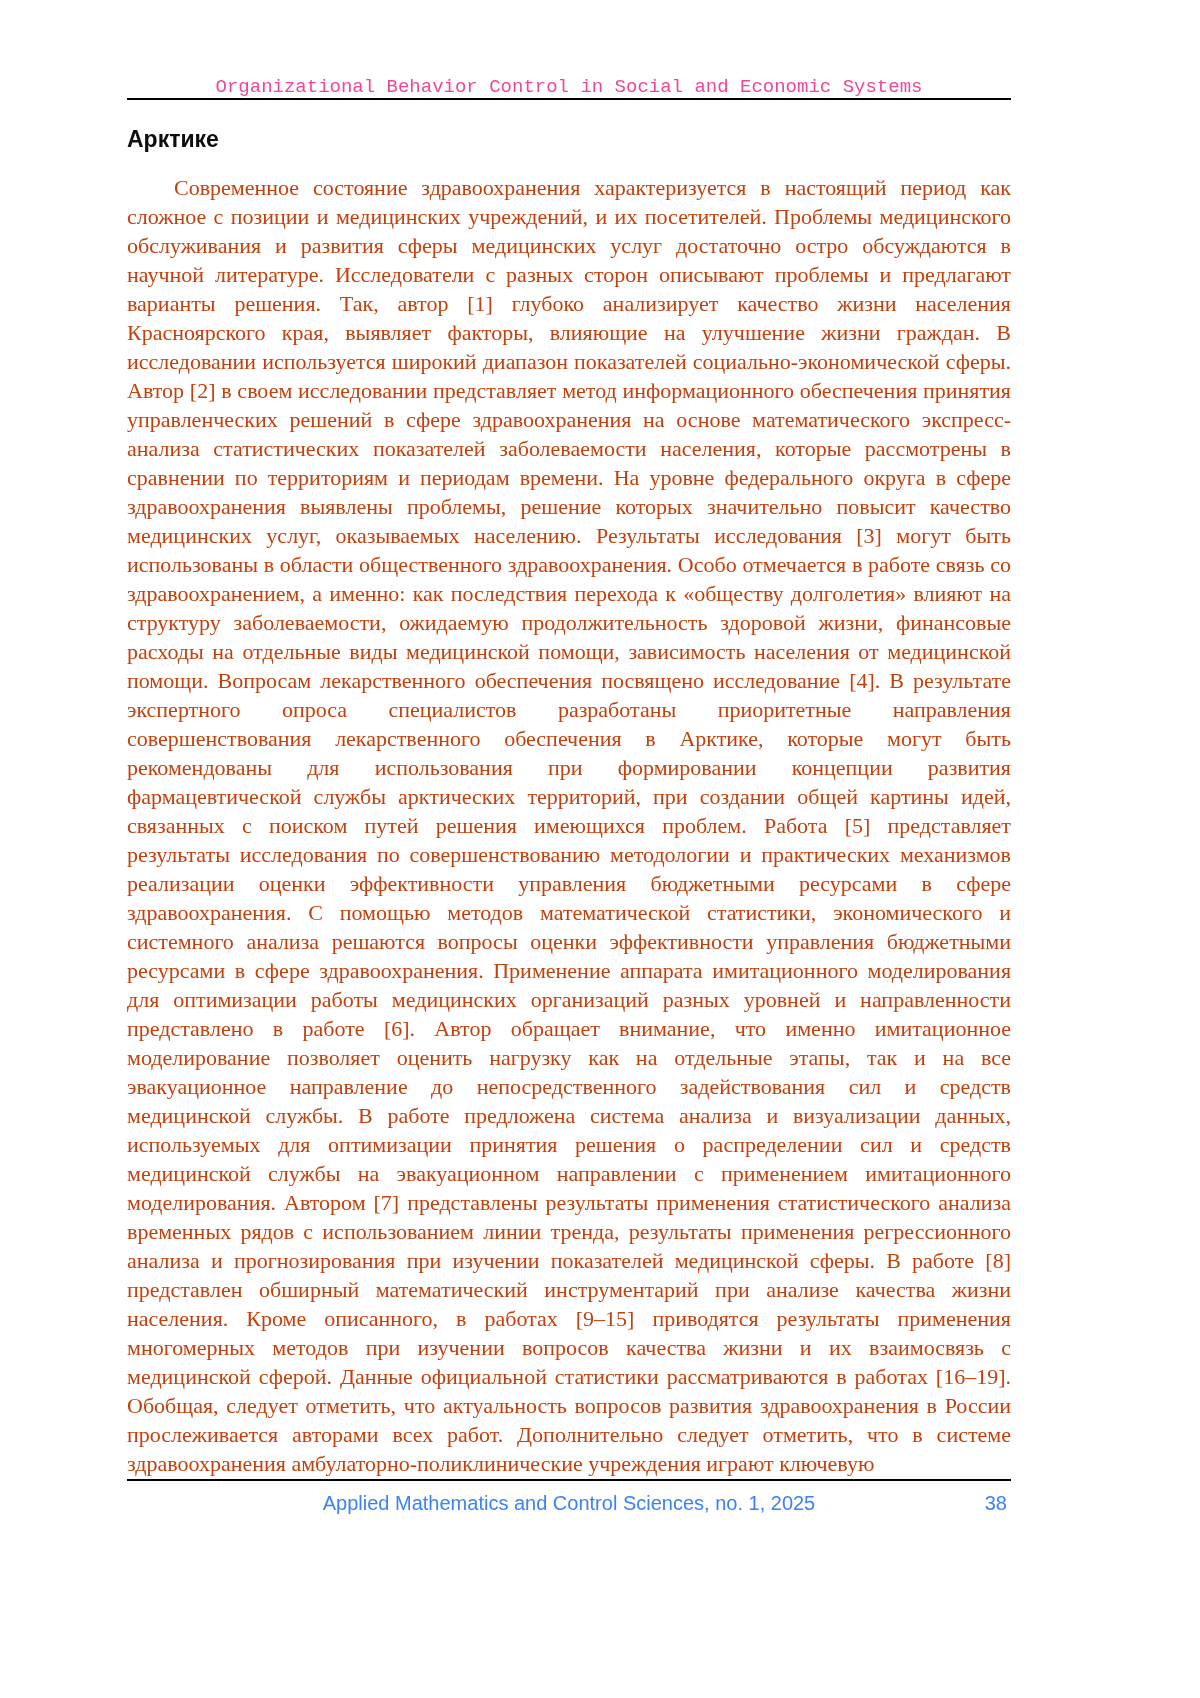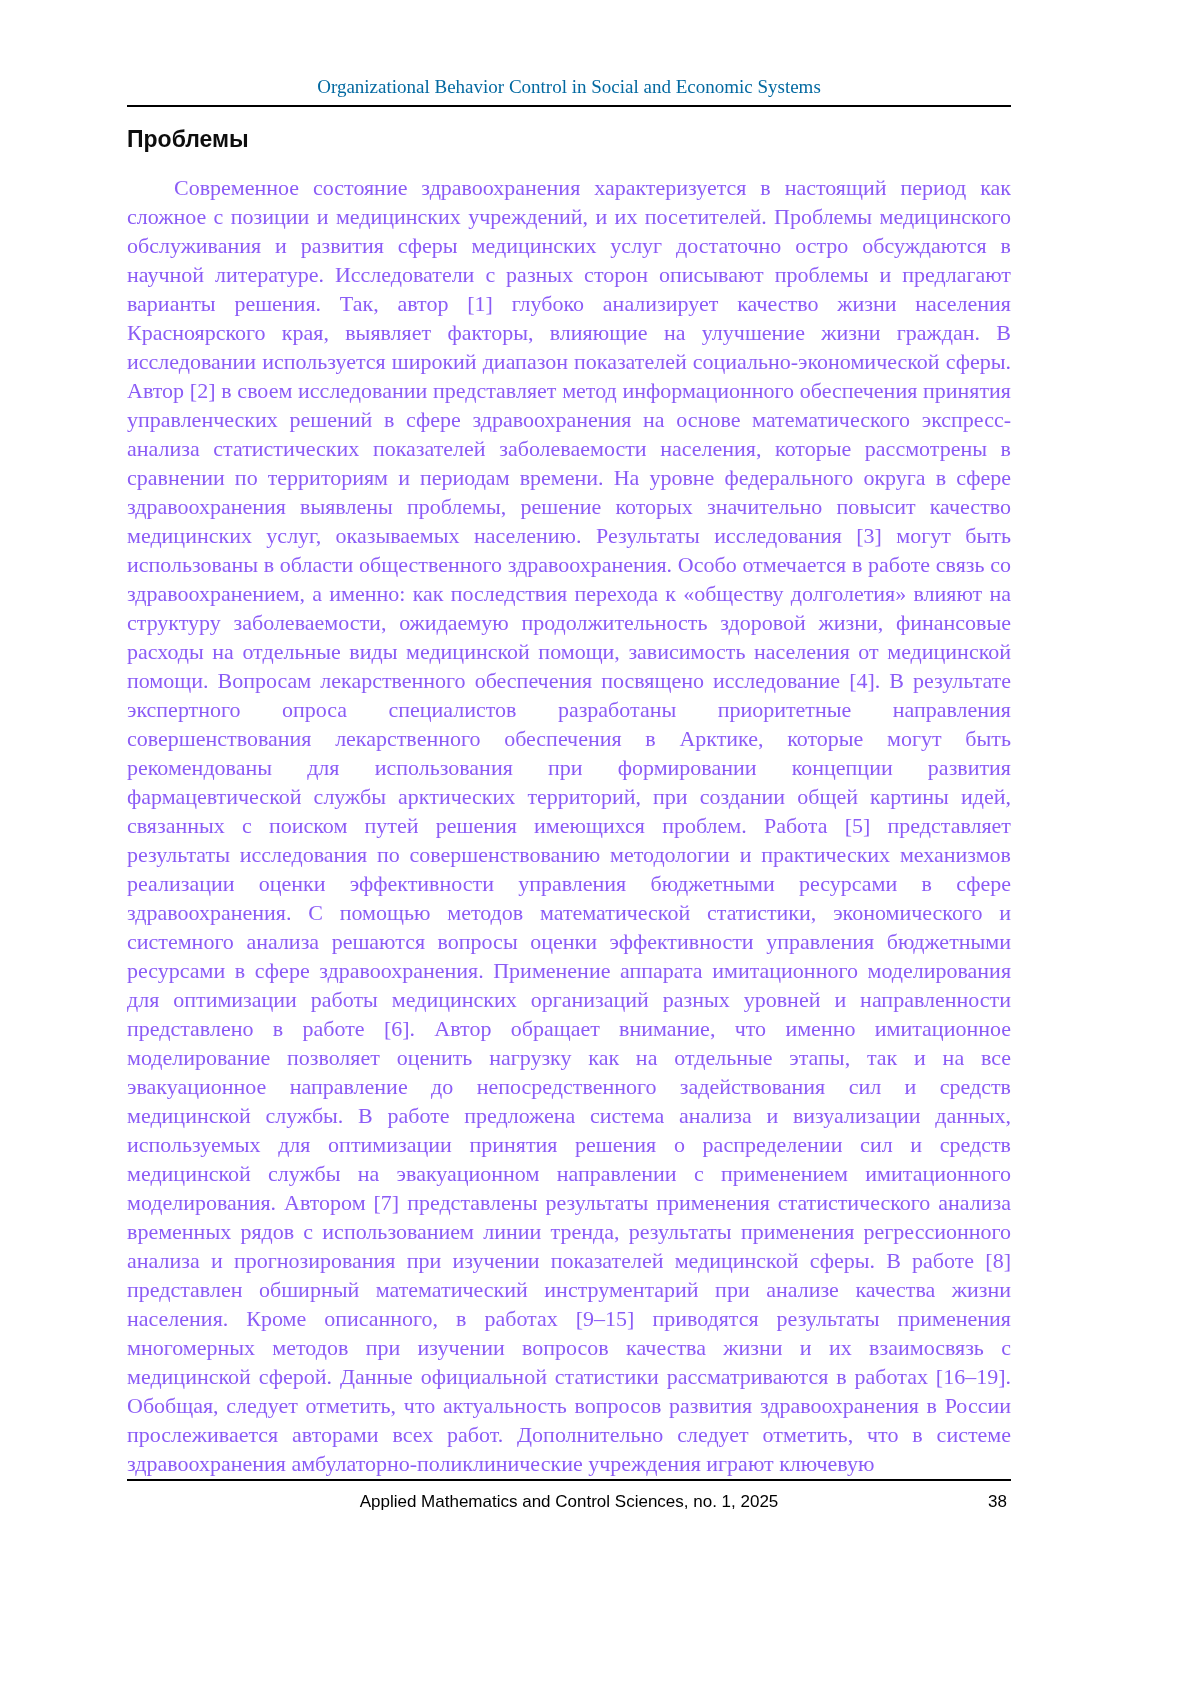--- a/index.html
+++ b/index.html
@@ -21,24 +21,24 @@
 
   
   .running-head {
     position: absolute;
     top: 76px;
     left: 127px;
     width: 884px;
     text-align: center;
   }
   .running-title {
-    font-family: Liberation Serif, serif;
+    font-family: Liberation Mono, monospace;
     font-size: 19px;
-    color: #0369a1;
-    padding-bottom: 7px;
+    color: #ec4899;
+    padding-bottom: 0;
   }
   .header-rule {
     border: none;
     border-top: 2px solid #000000;
     margin: 0;
     width: 100%;
   }
 
   
   .content {
@@ -54,21 +54,21 @@
     font-size: 23px;
     color: #0d0d0d;
   }
   .body-paragraph {
     margin: 0;
     font-family: "Liberation Serif", serif;
     font-size: 22px;
     line-height: 29px;
     text-align: justify;
     text-indent: 47px;
-    color: #8b5cf6;
+    color: #c2410c;
     hyphens: auto;
     -webkit-hyphens: auto;
   }
 
   
   .page-footer {
     position: absolute;
     top: 1479px;
     left: 127px;
     width: 884px;
@@ -77,41 +77,41 @@
     border: none;
     border-top: 2px solid #000000;
     margin: 0 0 11px 0;
     width: 100%;
   }
   .footer-line {
     position: relative;
     width: 100%;
     text-align: center;
     font-family: "Liberation Sans", sans-serif;
-    font-size: 17px;
-    color: #000000;
+    font-size: 20px;
+    color: #3b82f6;
   }
   .page-number {
     position: absolute;
     right: 4px;
     top: 0;
   }
 </style>
 </head>
 <body>
 
 <div class="page">
 
   <header class="running-head">
     <div class="running-title">Organizational Behavior Control in Social and Economic Systems</div>
     <hr class="header-rule">
   </header>
 
   <main class="content">
-    <h1 class="section-title">Проблемы</h1>
+    <h1 class="section-title">Арктике</h1>
     <p class="body-paragraph" lang="ru">Современное состояние здравоохранения характеризуется в настоящий период как сложное с позиции и медицинских учреждений, и их посетителей. Проблемы медицинского обслуживания и развития сферы медицинских услуг достаточно остро обсуждаются в научной литературе. Исследователи с разных сторон описывают проблемы и предлагают варианты решения. Так, автор [1] глубоко анализирует качество жизни населения Красноярского края, выявляет факторы, влияющие на улучшение жизни граждан. В исследовании используется широкий диапазон показателей социально-экономической сферы. Автор [2] в своем исследовании представляет метод информационного обеспечения принятия управленческих решений в сфере здравоохранения на основе математического экспресс-анализа статистических показателей заболеваемости населения, которые рассмотрены в сравнении по территориям и периодам времени. На уровне федерального округа в сфере здравоохранения выявлены проблемы, решение которых значительно повысит качество медицинских услуг, оказываемых населению. Результаты исследования [3] могут быть использованы в области общественного здравоохранения. Особо отмечается в работе связь со здравоохранением, а именно: как последствия перехода к «обществу долголетия» влияют на структуру заболеваемости, ожидаемую продолжительность здоровой жизни, финансовые расходы на отдельные виды медицинской помощи, зависимость населения от медицинской помощи. Вопросам лекарственного обеспечения посвящено исследование [4]. В результате экспертного опроса специалистов разработаны приоритетные направления совершенствования лекарственного обеспечения в Арктике, которые могут быть рекомендованы для использования при формировании концепции развития фармацевтической службы арктических территорий, при создании общей картины идей, связанных с поиском путей решения имеющихся проблем. Работа [5] представляет результаты исследования по совершенствованию методологии и практических механизмов реализации оценки эффективности управления бюджетными ресурсами в сфере здравоохранения. С помощью методов математической статистики, экономического и системного анализа решаются вопросы оценки эффективности управления бюджетными ресурсами в сфере здравоохранения. Применение аппарата имитационного моделирования для оптимизации работы медицинских организаций разных уровней и направленности представлено в работе [6]. Автор обращает внимание, что именно имитационное моделирование позволяет оценить нагрузку как на отдельные этапы, так и на все эвакуационное направление до непосредственного задействования сил и средств медицинской службы. В работе предложена система анализа и визуализации данных, используемых для оптимизации принятия решения о распределении сил и средств медицинской службы на эвакуационном направлении с применением имитационного моделирования. Автором [7] представлены результаты применения статистического анализа временных рядов с использованием линии тренда, результаты применения регрессионного анализа и прогнозирования при изучении показателей медицинской сферы. В работе [8] представлен обширный математический инструментарий при анализе качества жизни населения. Кроме описанного, в работах [9–15] приводятся результаты применения многомерных методов при изучении вопросов качества жизни и их взаимосвязь с медицинской сферой. Данные официальной статистики рассматриваются в работах [16–19]. Обобщая, следует отметить, что актуальность вопросов развития здравоохранения в России прослеживается авторами всех работ. Дополнительно следует отметить, что в системе здравоохранения амбулаторно-поликлинические учреждения играют ключевую</p>
   </main>
 
   <footer class="page-footer">
     <hr class="footer-rule">
     <div class="footer-line">
       <span class="journal-ref">Applied Mathematics and Control Sciences, no. 1, 2025</span>
       <span class="page-number">38</span>
     </div>
   </footer>

